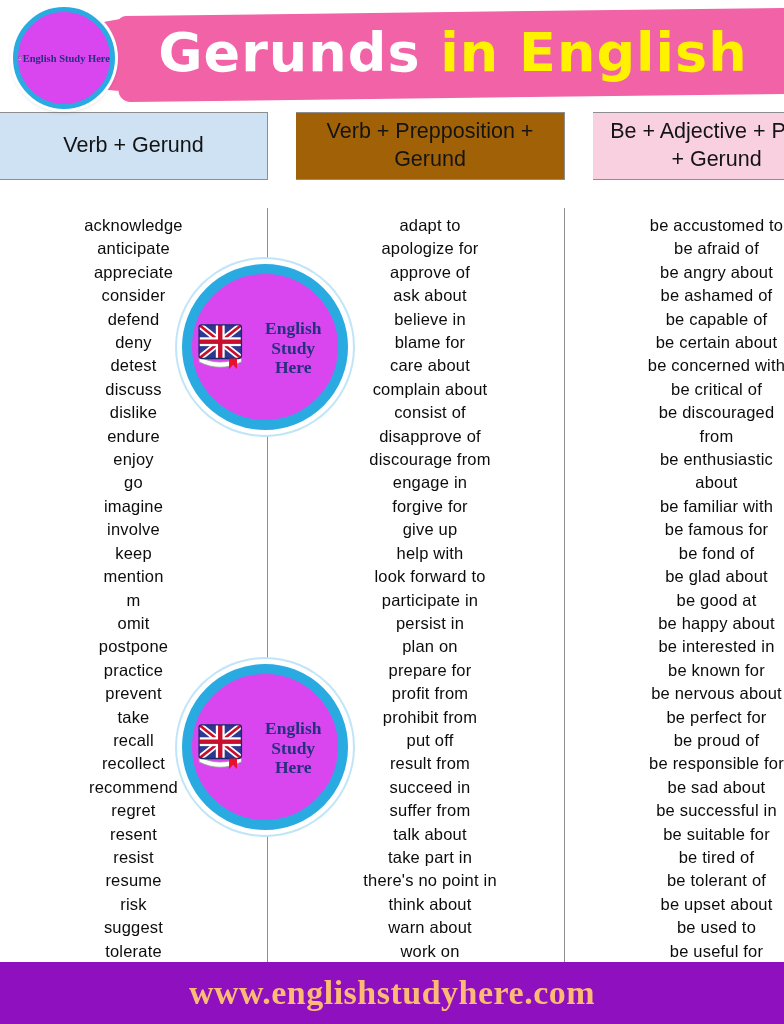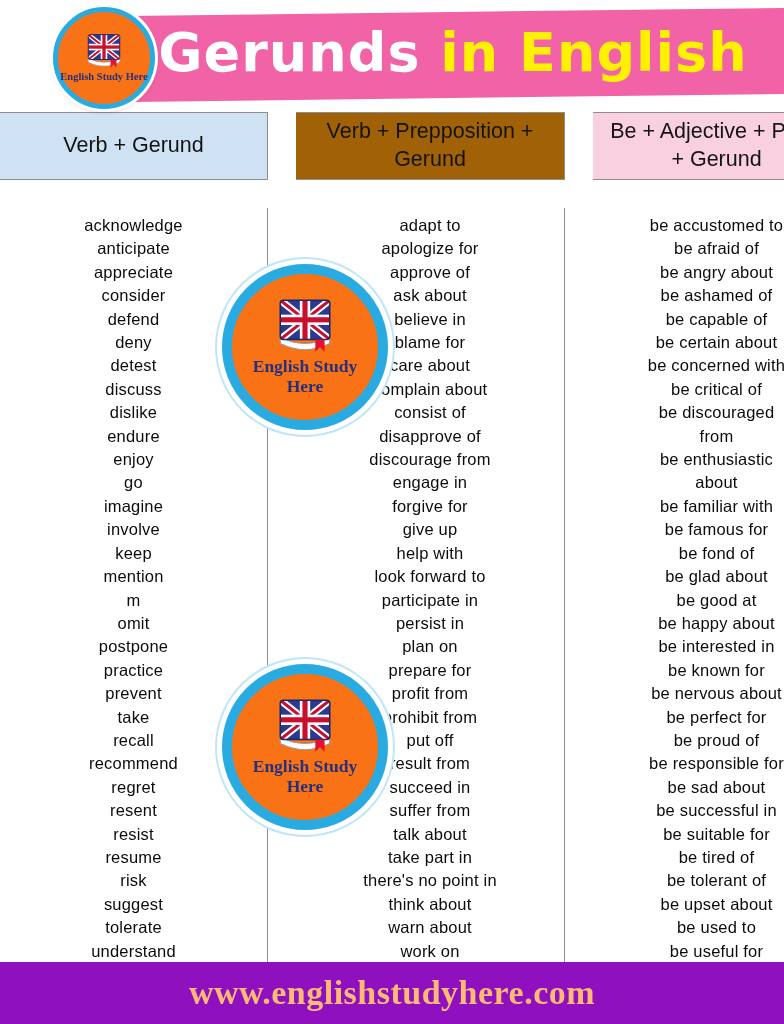--- a/index.html
+++ b/index.html
@@ -22,23 +22,23 @@
   .brush-frag2{position:absolute;left:98px;top:80px;width:22px;height:10px;background:#F162A6;transform:rotate(6deg);border-radius:3px;}
   .title{
     position:absolute;left:128px;right:6px;top:21px;margin:0;text-align:center;
     font-family:"DejaVu Sans", sans-serif;font-weight:bold;font-size:54px;letter-spacing:1px;white-space:nowrap;
   }
   .t-white{color:#ffffff;}
   .t-yellow{color:#FFF200;}
 
   
   .logo{
-    position:absolute;background:#f97316;border-radius:50%;
-    display:flex;flex-direction:column;align-items:center;justify-content:center;
-    z-index:6;text-align:center;margin-left:40px;
+    position:absolute;background:#d946ef;border-radius:50%;
+    display:flex;flex-direction:row;align-items:center;justify-content:center;
+    z-index:6;text-align:center;
   }
   .logo-text{
     font-family:"Liberation Serif", serif;font-weight:bold;color:#25307E;line-height:1.12;
   }
   .logo-top{
     left:13px;top:7px;width:92px;height:92px;border:5px solid #29ABE2;
     box-shadow:0 0 0 3px #fff, 0 2px 5px rgba(0,0,0,.25);
   }
   .logo-top .book{width:42px;height:36px;}
   .logo-top .logo-text{font-size:10.5px;white-space:nowrap;margin-top:2px;}
@@ -144,20 +144,21 @@
         <div class="list-item">involve</div>
         <div class="list-item">keep</div>
         <div class="list-item">mention</div>
         <div class="list-item">m</div>
         <div class="list-item">omit</div>
         <div class="list-item">postpone</div>
         <div class="list-item">practice</div>
         <div class="list-item">prevent</div>
         <div class="list-item">take</div>
         <div class="list-item">recall</div>
+        <div class="list-item">recollect</div>
         <div class="list-item">recommend</div>
         <div class="list-item">regret</div>
         <div class="list-item">resent</div>
         <div class="list-item">resist</div>
         <div class="list-item">resume</div>
         <div class="list-item">risk</div>
         <div class="list-item">suggest</div>
         <div class="list-item">tolerate</div>
         <div class="list-item">understand</div>
       </div>

